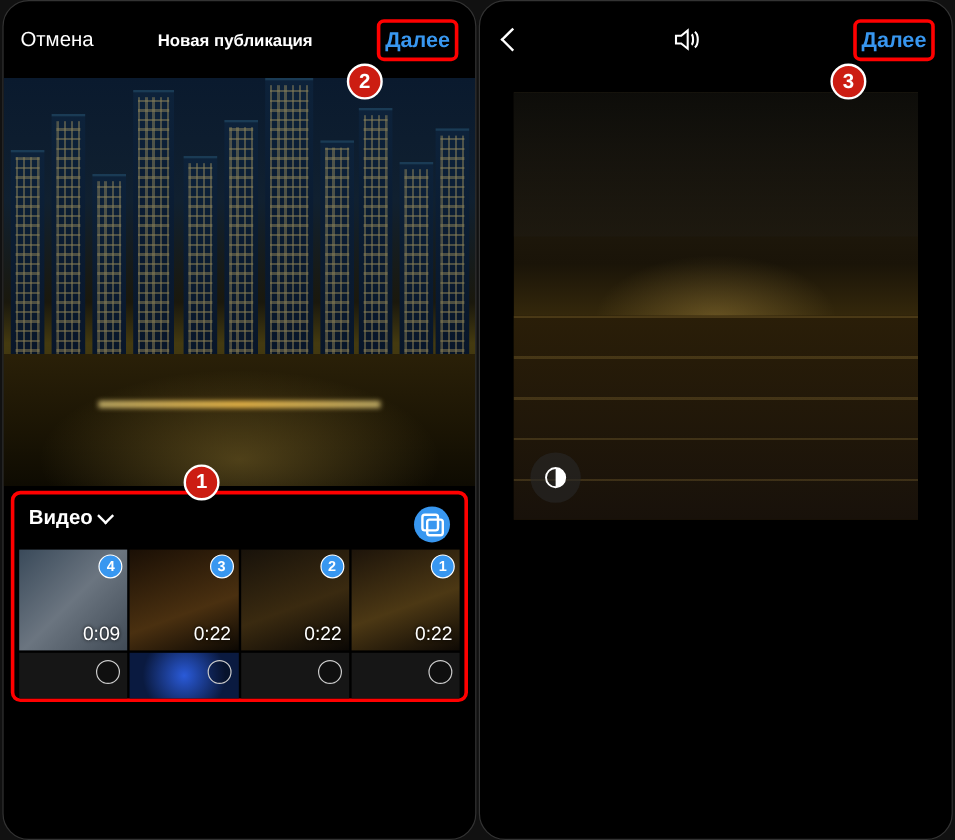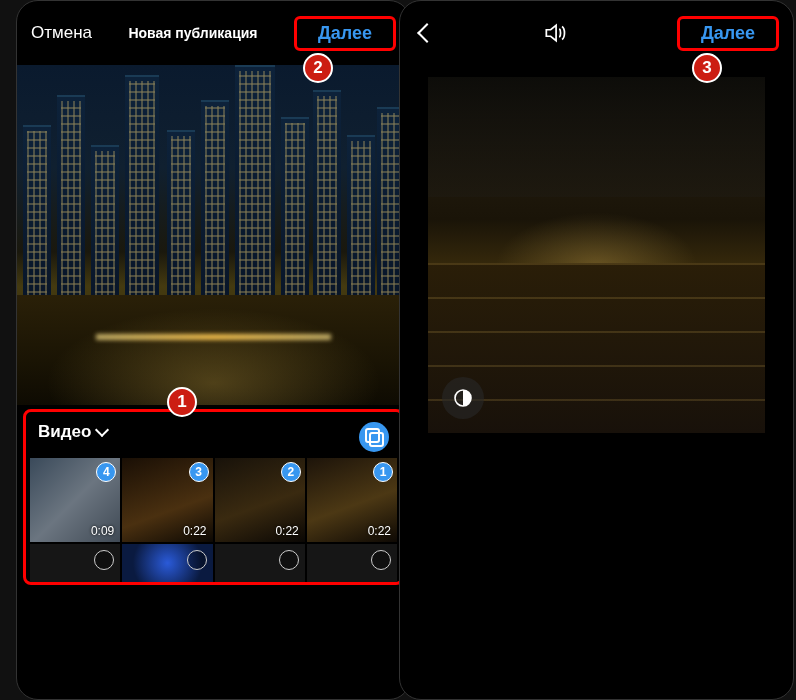--- a/index.html
+++ b/index.html
@@ -4,27 +4,27 @@
 <style>
   :root{
     --blue:#3897f0;
     --hl:#ff0000;
     --step:#cc1d12;
     --bg:#000;
   }
   *{box-sizing:border-box;font-family:-apple-system,Helvetica,Arial,sans-serif}
   body{margin:0;background:#111;width:796px;height:700px;overflow:hidden}
   .frame{position:absolute;top:0;width:395px;height:700px;background:var(--bg);border-radius:22px;overflow:hidden;border:1px solid #333}
-  .left{left:16px}
+  .left{left:2px}
   .right{right:2px}
   
   .hdr{display:flex;align-items:center;justify-content:space-between;height:64px;padding:0 14px;color:#fff;font-size:17px}
   .hdr .title{font-weight:700;font-size:14px}
   .cancel{color:#fff}
-  .next{color:var(--blue);font-weight:600;font-size:18px;padding:4px 21px}
+  .next{color:var(--blue);font-weight:600;font-size:18px;padding:4px 4px}
   .hl{border:3px solid var(--hl);border-radius:6px}
   
   .step{position:absolute;width:30px;height:30px;border-radius:50%;background:var(--step);border:2px solid #fff;color:#fff;font-weight:700;font-size:17px;display:flex;align-items:center;justify-content:center;z-index:50}
   
   .preview{width:100%;height:340px;background:linear-gradient(to bottom,#0a1a2e 0%,#102030 30%,#1a180d 55%,#443a10 65%,#322610 100%);position:relative;overflow:hidden}
   .skyline{position:absolute;inset:0}
   .bld{position:absolute;bottom:100px;width:28px;background:linear-gradient(#0d223a,#081528);border-top:2px solid #1a3b55}
   .bld::after{content:"";position:absolute;inset:4px;background:
     repeating-linear-gradient(90deg,rgba(255,220,120,.55)0 2px,transparent 2px 6px),
     repeating-linear-gradient(0deg,rgba(255,220,120,.55)0 2px,transparent 2px 8px);opacity:.5}
@@ -41,21 +41,21 @@
   .multi::before,.multi::after{content:"";position:absolute;border:2px solid #fff;border-radius:3px;width:11px;height:11px}
   .multi::before{top:6px;left:6px}
   .multi::after{top:10px;left:10px}
   .thumbs{display:grid;grid-template-columns:repeat(4,1fr);gap:2px}
   .thumb{position:relative;height:84px;background:linear-gradient(135deg,#2a2008,#483815 50%,#1a1204);overflow:hidden}
   .thumb.i1{background:linear-gradient(135deg,#3a4a5a,#6b7580 50%,#404a55)}
   .thumb.i2{background:linear-gradient(160deg,#1a0f05,#4a3010 60%,#0c0803)}
   .thumb.i3{background:linear-gradient(160deg,#18120a,#3a2a10 55%,#0a0704)}
   .thumb.i4{background:linear-gradient(160deg,#1d140a,#4c3814 55%,#0e0904)}
   .badge{position:absolute;top:4px;right:4px;width:20px;height:20px;border-radius:50%;background:var(--blue);color:#fff;font-size:12px;font-weight:600;display:flex;align-items:center;justify-content:center;border:1.5px solid #fff}
-  .dur{position:absolute;bottom:4px;right:6px;color:#fff;font-size:12px;text-shadow:0 0 3px #000}
+  .dur{position:absolute;bottom:4px;right:6px;color:#fff;font-size:16px;text-shadow:0 0 3px #000}
   .thumbs2{display:grid;grid-template-columns:repeat(4,1fr);gap:2px;margin-top:2px}
   .thumb2{position:relative;height:38px;background:#161616}
   .thumb2.b{background:radial-gradient(circle at 50% 50%,#2a5ad8,#0a1a40 70%)}
   .ring{position:absolute;top:6px;right:6px;width:20px;height:20px;border-radius:50%;border:1.5px solid #ccc;background:rgba(0,0,0,.3)}
   
   .rprev{margin:12px 10px 0;height:356px;background:linear-gradient(180deg,#2a2416 0%,#1a1408 40%,#3a2c0c 55%,#241a08 100%);position:relative;overflow:hidden;border-left:18px solid #000;border-right:18px solid #000}
   .r-build{position:absolute;top:0;left:0;right:0;height:120px;background:
     linear-gradient(180deg,rgba(10,10,8,.9),rgba(30,26,18,.6));}
   .r-road{position:absolute;left:0;right:0;bottom:0;height:170px;background:
     repeating-linear-gradient(180deg,rgba(255,210,100,.15)0 2px,transparent 2px 34px),

